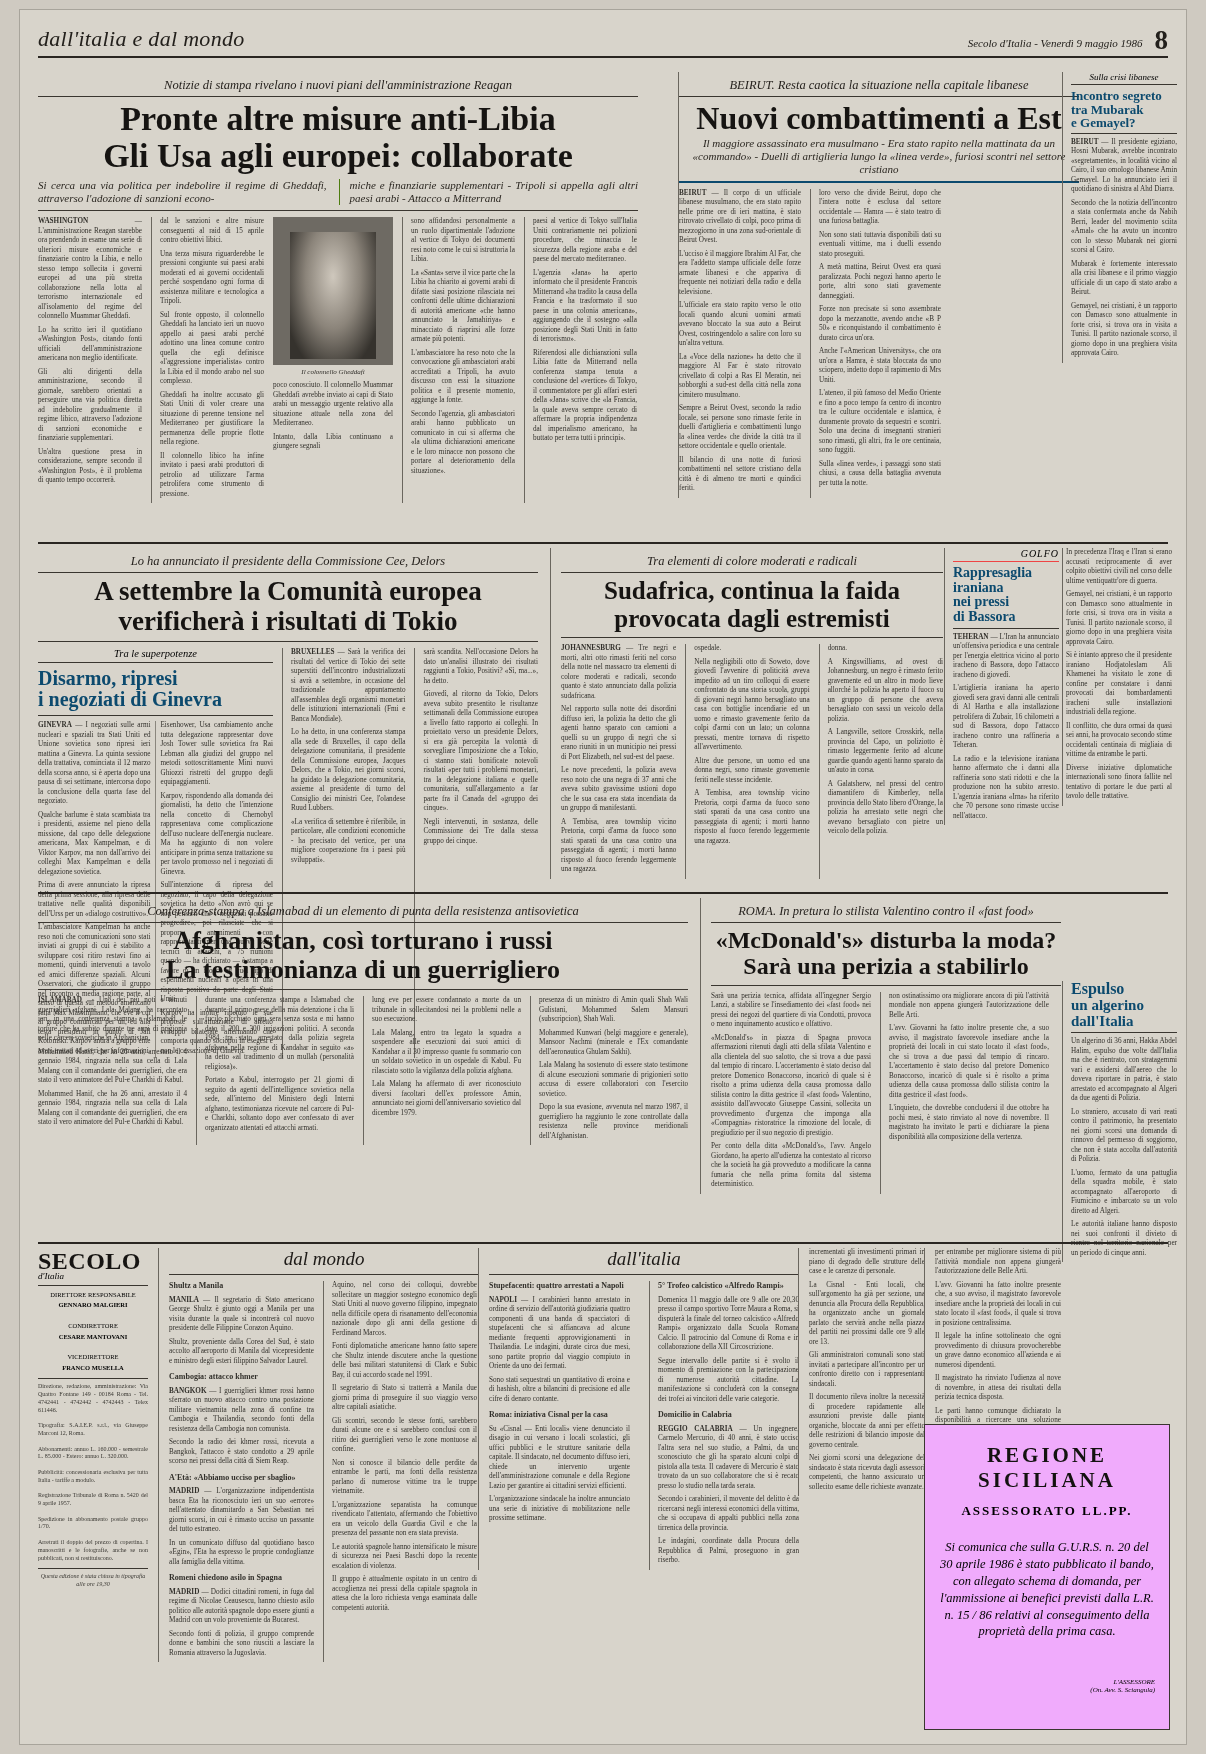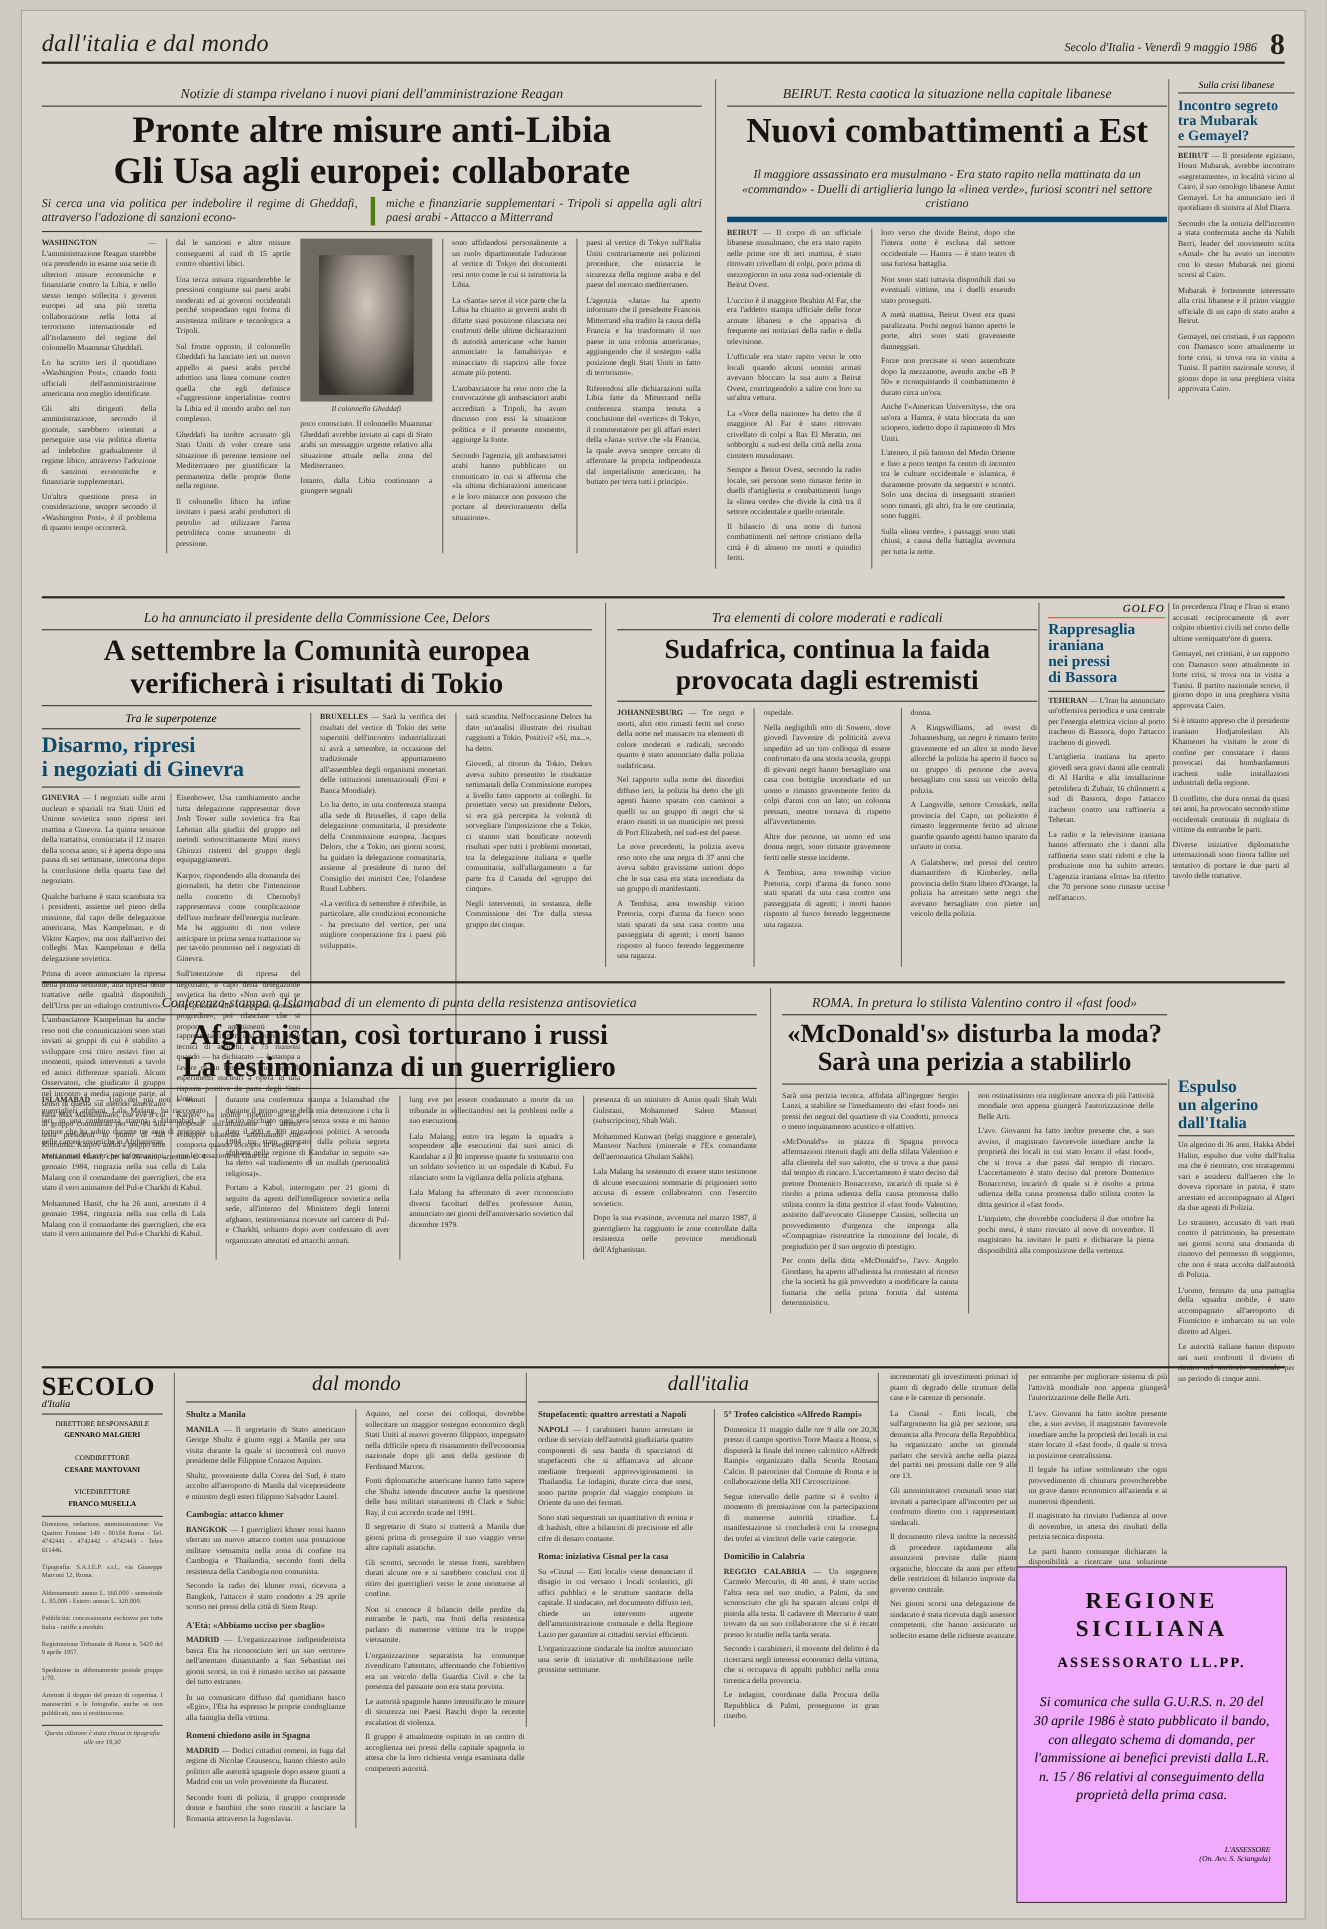--- a/index.html
+++ b/index.html
@@ -64,21 +64,21 @@
        <div class="mast-page">8</div>
      </div>
    </div>
 
    <div class="sec" style="left:0;top:46px;width:600px;">
      <div class="kicker">Notizie di stampa rivelano i nuovi piani dell'amministrazione Reagan</div>
      <div class="hl" style="font-size:34px;">Pronte altre  misure anti-Libia</div>
      <div class="hl" style="font-size:34px;margin-top:2px;">Gli Usa agli europei: collaborate</div>
      <div style="display:flex;gap:12px;margin-top:6px;border-bottom:1px solid #3a3630;padding-bottom:5px;">
        <div class="sub" style="flex:1;">Si cerca una via politica per indebolire il regime di Gheddafi, attraverso l'adozione di sanzioni econo-</div>
-       <div class="sub" style="flex:1;border-left:4px solid #4d7c0f;padding-left:10px;">miche e finanziarie supplementari - Tripoli si appella agli altri paesi arabi - Attacco a Mitterrand</div>
+       <div class="sub" style="flex:1;border-left:1px solid #4d7c0f;padding-left:10px;">miche e finanziarie supplementari - Tripoli si appella agli altri paesi arabi - Attacco a Mitterrand</div>
      </div>
 
      <div style="display:flex;gap:9px;margin-top:6px;">
 
        <div class="col" style="width:104px;">
          <p><span class="city">WASHINGTON</span> — L'amministrazione Reagan starebbe ora prendendo in esame una serie di ulteriori misure economiche e finanziarie contro la Libia, e nello stesso tempo sollecita i governi europei ad una più stretta collaborazione nella lotta al terrorismo internazionale ed all'isolamento del regime del colonnello Muammar Gheddafi.</p>
          <p>Lo ha scritto ieri il quotidiano «Washington Post», citando fonti ufficiali dell'amministrazione americana non meglio identificate.</p>
          <p>Gli alti dirigenti della amministrazione, secondo il giornale, sarebbero orientati a perseguire una via politica diretta ad indebolire gradualmente il regime libico, attraverso l'adozione di sanzioni economiche e finanziarie supplementari.</p>
          <p>Un'altra questione presa in considerazione, sempre secondo il «Washington Post», è il problema di quanto tempo occorrerà.</p>
        </div>
@@ -110,24 +110,24 @@
        </div>
 
        <div class="col rule-v" style="width:104px;padding-left:8px;">
          <p>paesi al vertice di Tokyo sull'Italia Uniti contrariamente nei polizioni procedure, che minaccia le sicurezza della regione araba e del paese del mercato mediterraneo.</p>
          <p>L'agenzia «Jana» ha aperto informato che il presidente Francois Mitterrand «ha tradito la causa della Francia e ha trasformato il suo paese in una colonia americana», aggiungendo che il sostegno «alla posizione degli Stati Uniti in fatto di terrorismo».</p>
          <p>Riferendosi alle dichiarazioni sulla Libia fatte da Mitterrand nella conferenza stampa tenuta a conclusione del «vertice» di Tokyo, il commentatore per gli affari esteri della «Jana» scrive che «la Francia, la quale aveva sempre cercato di affermare la propria indipendenza dal imperialismo americano, ha buttato per terra tutti i principi».</p>
        </div>
      </div>
    </div>
 
-   <div class="sec rule-v" style="left:612px;top:46px;width:400px;padding-left:10px;">
+   <div class="sec rule-v" style="left:640px;top:46px;width:400px;">
      <div class="kicker">BEIRUT. Resta caotica la situazione nella capitale libanese</div>
      <div class="hl" style="font-size:32px;margin-top:2px;">Nuovi combattimenti a Est</div>
-     <div class="sub" style="margin-top:18px;border-bottom:5px solid #0c4a6e;padding-bottom:5px;text-align:center;">Il maggiore assassinato era musulmano - Era stato rapito nella mattinata da un «commando» - Duelli di artiglieria lungo la «linea verde», furiosi scontri nel settore cristiano</div>
+     <div class="sub" style="margin-top:2px;border-bottom:2px solid #0c4a6e;padding-bottom:5px;text-align:center;">Il maggiore assassinato era musulmano - Era stato rapito nella mattinata da un «commando» - Duelli di artiglieria lungo la «linea verde», furiosi scontri nel settore cristiano</div>
      <div style="display:flex;gap:9px;margin-top:6px;">
        <div class="col" style="width:122px;">
          <p><span class="city">BEIRUT</span> — Il corpo di un ufficiale libanese musulmano, che era stato rapito nelle prime ore di ieri mattina, è stato ritrovato crivellato di colpi, poco prima di mezzogiorno in una zona sud-orientale di Beirut Ovest.</p>
          <p>L'ucciso è il maggiore Ibrahim Al Far, che era l'addetto stampa ufficiale delle forze armate libanesi e che appariva di frequente nei notiziari della radio e della televisione.</p>
          <p>L'ufficiale era stato rapito verso le otto locali quando alcuni uomini armati avevano bloccato la sua auto a Beirut Ovest, costringendolo a salire con loro su un'altra vettura.</p>
          <p>La «Voce della nazione» ha detto che il maggiore Al Far è stato ritrovato crivellato di colpi a Ras El Meratin, nei sobborghi a sud-est della città nella zona cimitero musulmano.</p>
          <p>Sempre a Beirut Ovest, secondo la radio locale, sei persone sono rimaste ferite in duelli d'artiglieria e combattimenti lungo la «linea verde» che divide la città tra il settore occidentale e quello orientale.</p>
          <p>Il bilancio di una notte di furiosi combattimenti nel settore cristiano della città è di almeno tre morti e quindici feriti.</p>
        </div>
        <div class="col rule-v" style="width:122px;padding-left:8px;">

